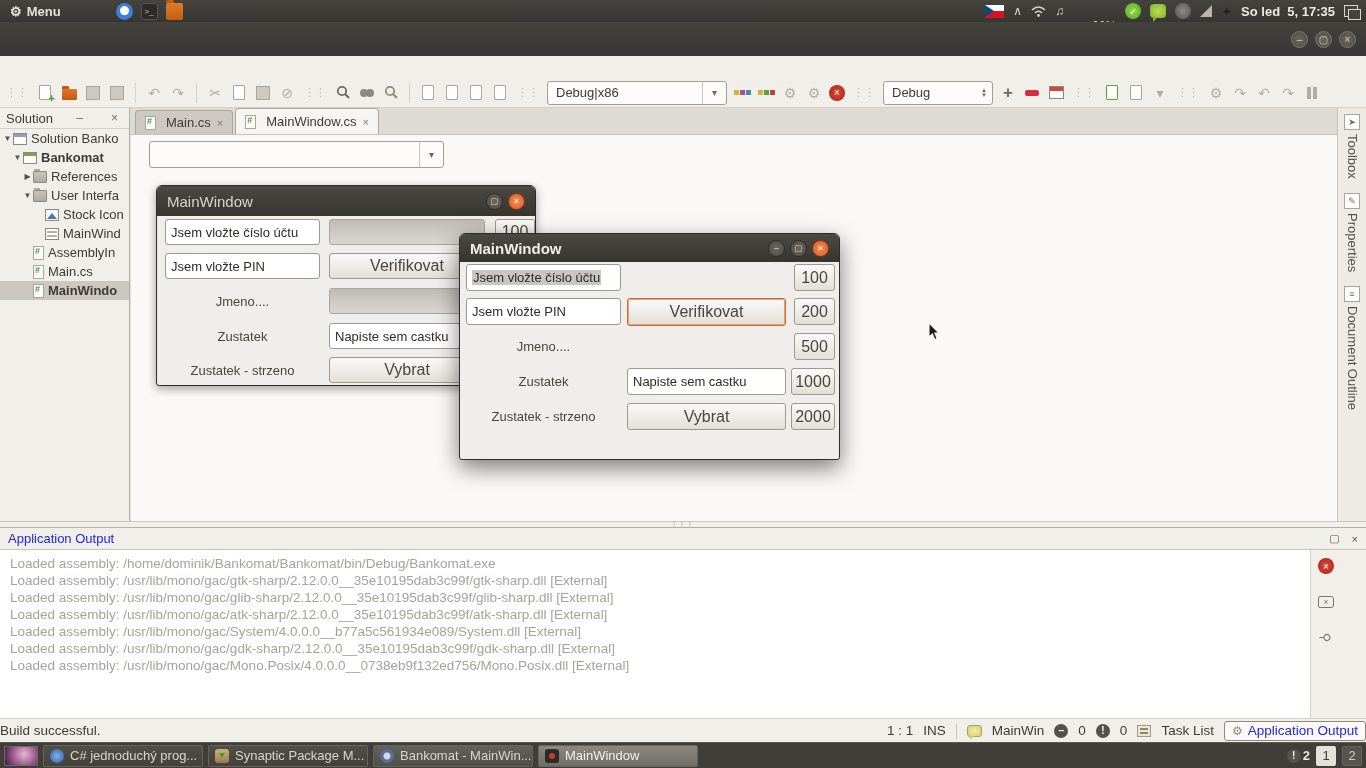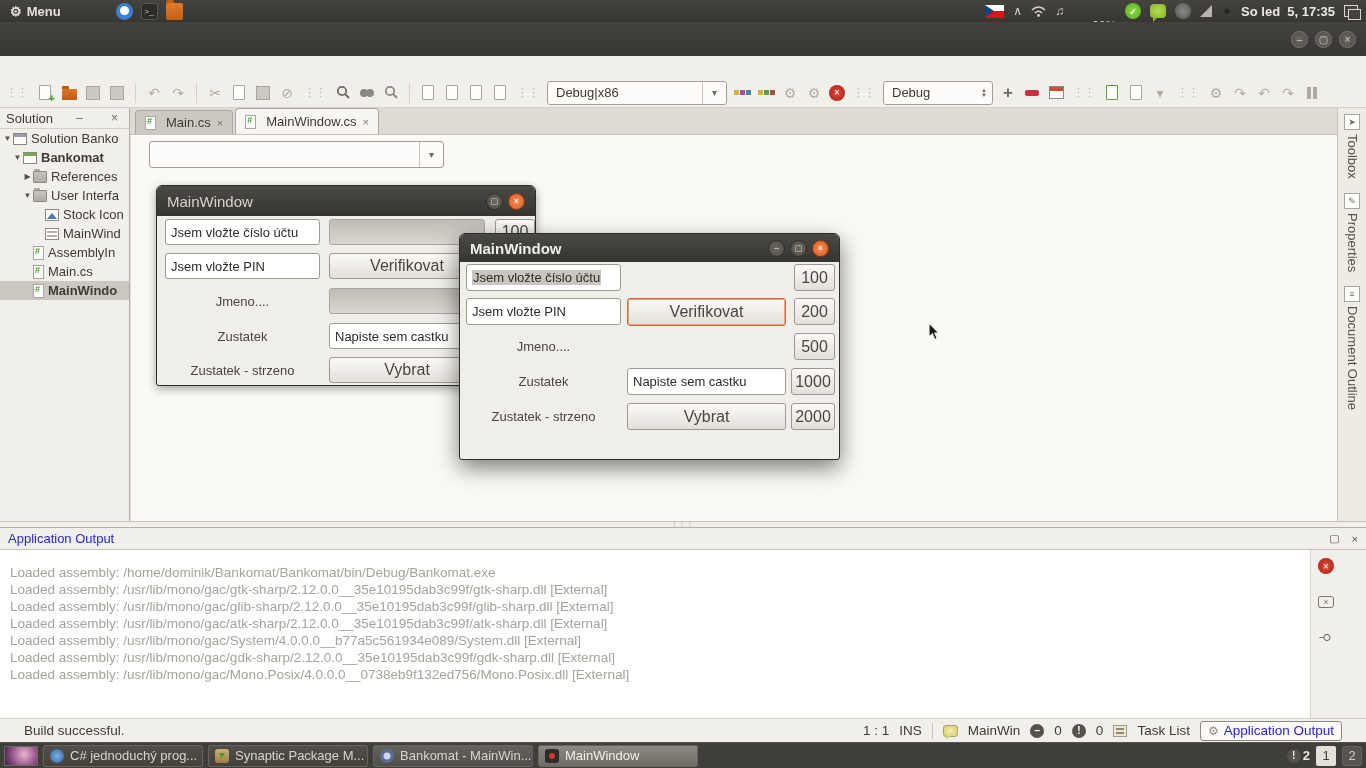--- a/index.html
+++ b/index.html
@@ -126,28 +126,28 @@
   
   #splitter{position:absolute;left:0;top:521px;width:1366px;height:7px;background:#f1efe9;border-top:1px solid #c7c3bb;border-bottom:1px solid #b3afa6;display:flex;align-items:center;justify-content:center;color:#b3afa6;font-size:7px;letter-spacing:2px;}
 
   
   #output-pad{position:absolute;left:0;top:528px;width:1366px;height:190px;display:flex;flex-direction:column;}
   #out-head{height:22px;background:#f1efe9;border-bottom:1px solid #c7c3bb;display:flex;align-items:center;padding:0 8px;}
   #out-title{color:#2525dd;font-size:13px;}
   #out-head .hb{color:#55524b;font-size:11px;margin-left:12px;}
   #out-head .spacer{flex:1;}
   #out-body{flex:1;display:flex;min-height:0;}
-  #log{width:1311px;background:#fff;border-right:1px solid #d5d1c9;padding:14px 0 0 10px;font-size:13.5px;line-height:17px;color:#a7a39c;overflow:hidden;}
+  #log{width:1311px;background:#fff;border-right:1px solid #d5d1c9;padding:5px 0 0 10px;font-size:13.5px;line-height:17px;color:#a7a39c;overflow:hidden;}
   #out-icons{width:30px;background:#f1efe9;display:flex;flex-direction:column;align-items:center;padding-top:8px;gap:22px;}
   #out-right-gap{flex:1;background:#f1efe9;}
   .clear-ic{width:16px;height:12px;border:1px solid #7a766d;border-radius:2px 3px 3px 2px;color:#7a766d;font-size:9px;display:flex;align-items:center;justify-content:center;}
   .pin-ic{color:#7a766d;font-size:13px;transform:rotate(90deg);display:block;}
 
   
-  #statusbar{position:absolute;left:0;top:718px;width:1366px;height:24px;background:#f1efe9;border-top:1px solid #d5d1c9;display:flex;align-items:center;font-size:13.5px;color:#3e3b35;padding:0 24px;gap:10px;}
+  #statusbar{position:absolute;left:0;top:718px;width:1366px;height:24px;background:#f1efe9;border-top:1px solid #d5d1c9;display:flex;align-items:center;font-size:13.5px;color:#3e3b35;padding:0 0;gap:10px;}
   #sb-msg{flex:1;}
   .sb-sep{width:1px;height:16px;background:#c7c3bb;}
   .mini-circ{width:14px;height:14px;border-radius:50%;background:#55524b;color:#fff;font-size:10px;font-weight:bold;display:flex;align-items:center;justify-content:center;}
   .fb-ic{width:15px;height:12px;background:radial-gradient(#f2ecb0,#d8cd6a);border:1px solid #a9a26a;border-radius:3px;position:relative;}
   .fb-ic:after{content:"";position:absolute;left:2px;bottom:-4px;border-top:4px solid #d8cd6a;border-right:4px solid transparent;}
   .tl-ic{width:14px;height:12px;background:#efe7c9;border:1px solid #9e998f;position:relative;}
   .tl-ic:before{content:"";position:absolute;left:2px;top:2px;right:2px;height:2px;background:#8d897f;box-shadow:0 4px 0 #8d897f;}
   #ao-btn{display:flex;align-items:center;gap:5px;background:#fbfaf8;border:1px solid #8d897f;border-radius:3px;height:20px;padding:0 7px;color:#2525dd;}
   #ao-btn .g{color:#8d897f;font-size:12px;}
 

